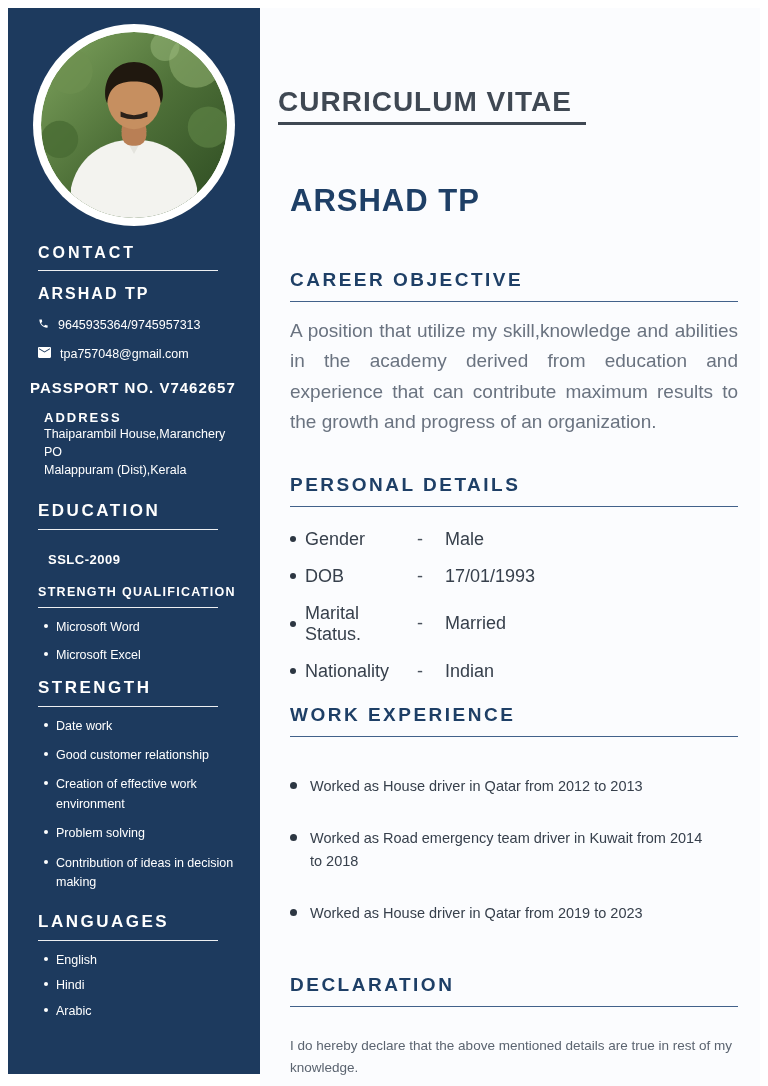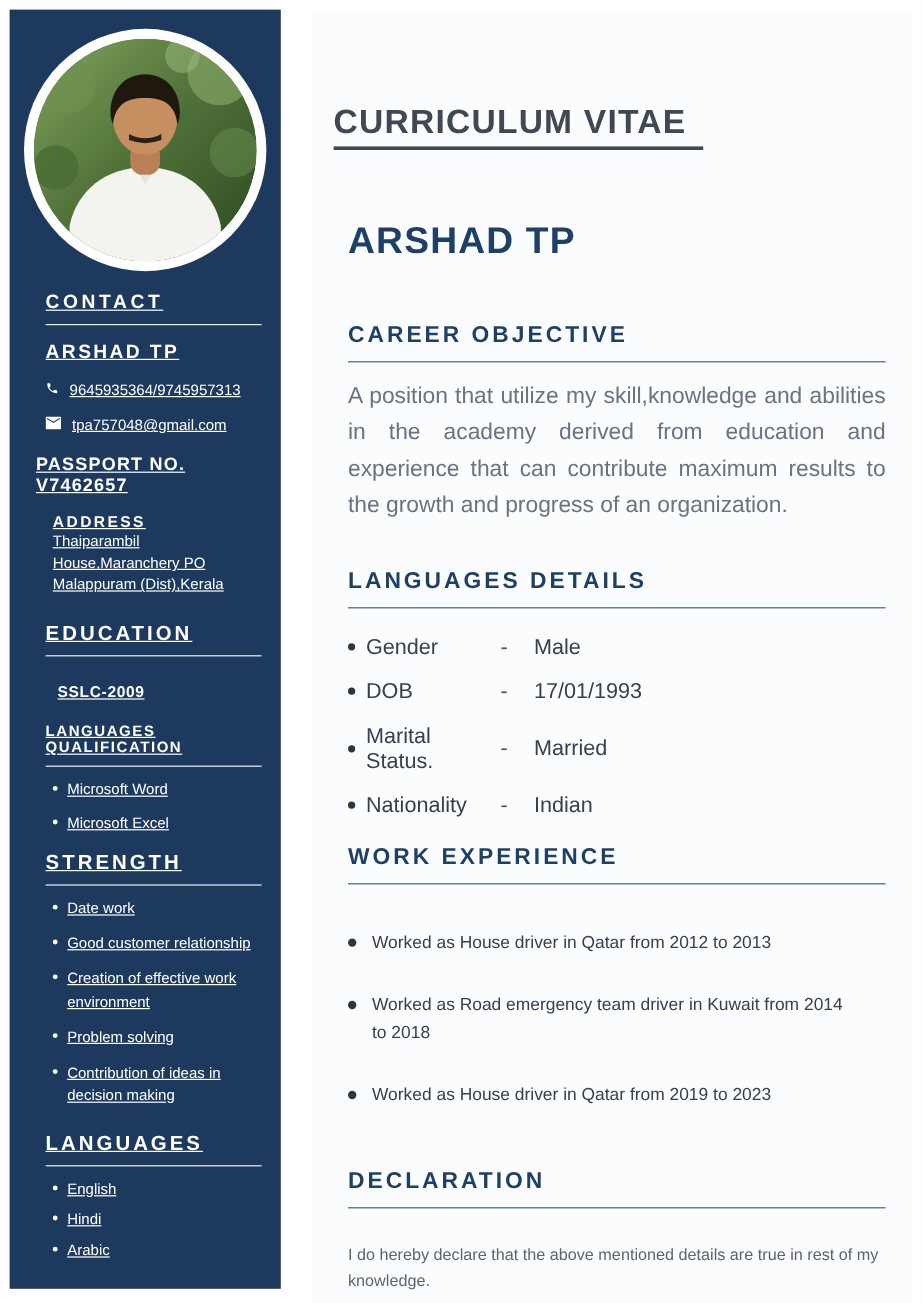--- a/index.html
+++ b/index.html
@@ -1,20 +1,20 @@
 <!DOCTYPE html>
 <html><head>
 <meta charset="utf-8">
 <style>
   html,body{margin:0;padding:0;}
   body{background:#ffffff;font-family:"Liberation Sans",sans-serif;}
   .page{position:relative;width:768px;height:1086px;background:#ffffff;overflow:hidden;margin:0 auto;}
 
   
-  .sidebar{position:absolute;left:8px;top:8px;bottom:12px;width:226px;background:#1d3a5e;color:#ffffff;text-decoration:underline;}
+  .sidebar{position:absolute;left:8px;top:8px;bottom:12px;width:252px;background:#1d3a5e;color:#ffffff;}
   .photo-ring{width:202px;height:202px;border-radius:50%;background:#ffffff;margin:16px auto 0;display:flex;align-items:center;justify-content:center;}
   .photo{width:186px;height:186px;border-radius:50%;overflow:hidden;display:block;}
   .side-pad{padding:0 18px 0 30px;}
   .side-heading{font-weight:bold;letter-spacing:3px;font-size:16px;margin-top:18px;}
   .side-heading-lg{font-weight:bold;letter-spacing:2.5px;font-size:17px;}
   .side-rule{height:1px;background:rgba(255,255,255,.92);width:180px;margin-top:8px;}
   .side-name{font-weight:bold;letter-spacing:2px;font-size:16px;margin-top:14px;}
   .contact-row{display:flex;align-items:center;gap:9px;margin-top:15px;font-size:12.5px;}
   .contact-row svg{flex:0 0 auto;}
   .passport{font-weight:bold;font-size:15px;letter-spacing:1px;margin-top:18px;margin-left:-8px;}
@@ -119,21 +119,21 @@
       <div class="passport">PASSPORT NO. V7462657</div>
 
       <div class="addr-heading">ADDRESS</div>
       <div class="addr-line">Thaiparambil House,Maranchery PO</div>
       <div class="addr-line">Malappuram  (Dist),Kerala</div>
 
       <div class="side-heading-lg mt22">EDUCATION</div>
       <div class="side-rule"></div>
       <div class="sslc">SSLC-2009</div>
 
-      <div class="tech-heading">LANGUAGES QUALIFICATION</div>
+      <div class="tech-heading">STRENGTH QUALIFICATION</div>
       <div class="side-rule"></div>
       <ul class="side-list">
         <li class="sli">
             <span class="b"></span>
             <span>Microsoft  Word</span>
           </li>
         <li class="sli">
             <span class="b"></span>
             <span>Microsoft  Excel</span>
           </li>
@@ -190,21 +190,21 @@
 
     <div class="candidate-name">ARSHAD TP</div>
 
     <div class="mt-career">
       <div class="sec-heading">CAREER OBJECTIVE</div>
       <div class="main-rule"></div>
       <p class="objective">A position that utilize my skill,knowledge and abilities in the academy derived from education and experience that can contribute maximum results to the growth and progress of an organization.</p>
     </div>
 
     <div class="mt-pd">
-      <div class="sec-heading">LANGUAGES DETAILS</div>
+      <div class="sec-heading">PERSONAL DETAILS</div>
       <div class="main-rule"></div>
       <div class="pd-rows">
         <div class="pd-row">
           <span class="dot"></span>
           <span class="pd-label">Gender</span>
           <span class="pd-sep">-</span>
           <span class="pd-value">Male</span>
         </div>
         <div class="pd-row">
           <span class="dot"></span>

